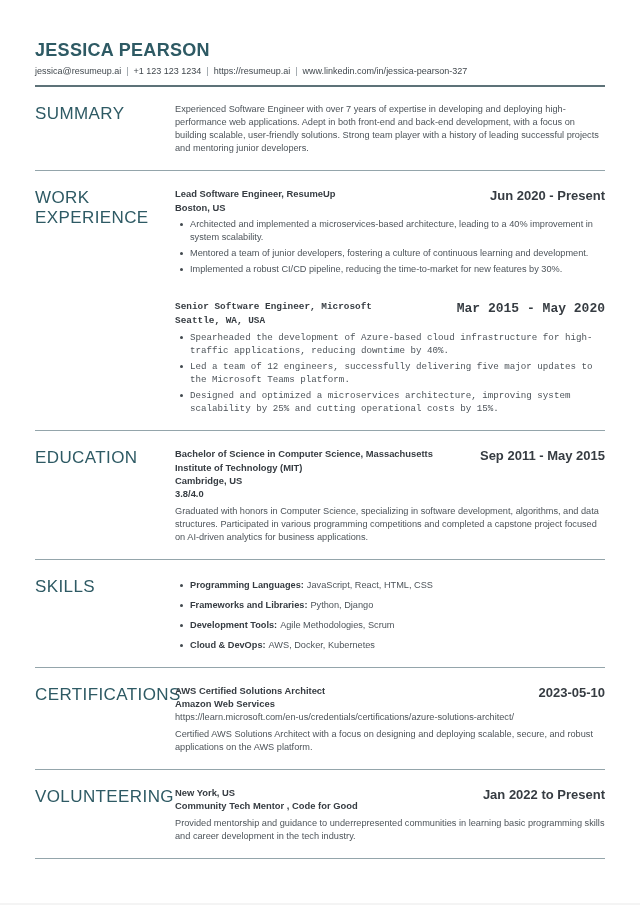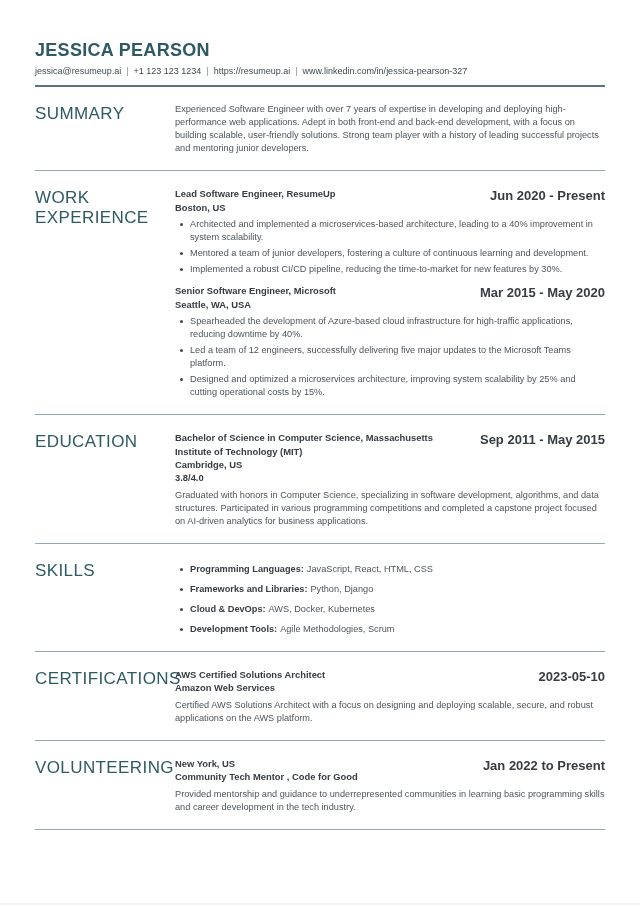--- a/index.html
+++ b/index.html
@@ -20,21 +20,21 @@
   .sep { margin: 0 5px; color: #8a949a; }
   
   .sec { display: flex; border-bottom: 1px solid #94a5ab; padding: 16px 0 15px; }
   .label { width: 140px; flex: none; color: #2e5a64; font-weight: normal; font-size: 17px; letter-spacing: 0.4px; padding-top: 1px; }
   .content { flex: 1; min-width: 0; font-size: 9.2px; line-height: 1.42; color: #4d545a; }
   .row { display: flex; justify-content: space-between; align-items: flex-start; }
   .title { font-weight: bold; color: #363c42; font-size: 9.4px; line-height: 1.42; }
   .dates { font-weight: bold; color: #363c42; font-size: 13px; white-space: nowrap; margin-left: 12px; }
   .plain { font-weight: normal; color: #4d545a; overflow-wrap: break-word; }
   .desc { margin: 4px 0 0; }
-  .job + .job { margin-top: 8px; }
+  .job + .job { margin-top: 24px; font-family: Liberation Mono, monospace; }
   .bullets { margin-top: 4px; }
   .bullet { display: flex; margin-top: 3px; }
   .dot { width: 3px; height: 3px; border-radius: 50%; background: #41484e; margin: 5px 7px 0 5px; flex: none; }
   .btext { flex: 1; min-width: 0; }
   .skill-row { margin-bottom: 7px; }
   .skill-row:last-child { margin-bottom: 0; }
   .b { font-weight: bold; color: #363c42; margin-right: 3px; }
   .edu-title { max-width: 320px; }
 </style>
 </head>
@@ -132,36 +132,37 @@
       <div class="bullet skill-row">
           <span class="dot"></span>
           <span class="btext"><span class="b">Programming Languages:</span><span>JavaScript, React, HTML, CSS</span></span>
         </div>
       <div class="bullet skill-row">
           <span class="dot"></span>
           <span class="btext"><span class="b">Frameworks and Libraries:</span><span>Python, Django</span></span>
         </div>
       <div class="bullet skill-row">
           <span class="dot"></span>
-          <span class="btext"><span class="b">Cloud &amp; DevOps:</span><span>AWS, Docker, Kubernetes</span></span>
+          <span class="btext"><span class="b">Development Tools:</span><span>Agile Methodologies, Scrum</span></span>
         </div>
       <div class="bullet skill-row">
           <span class="dot"></span>
-          <span class="btext"><span class="b">Development Tools:</span><span>Agile Methodologies, Scrum</span></span>
+          <span class="btext"><span class="b">Cloud &amp; DevOps:</span><span>AWS, Docker, Kubernetes</span></span>
         </div>
     </div>
   </section>
 
   <section class="sec">
     <div class="label">CERTIFICATIONS</div>
     <div class="content">
       <div class="row">
         <div style="min-width:0">
           <div class="title">AWS Certified Solutions Architect</div>
           <div class="title">Amazon Web Services</div>
+          <div class="plain">https://learn.microsoft.com/en-us/credentials/certifications/azure-solutions-architect/</div>
         </div>
         <div class="dates">2023-05-10</div>
       </div>
       <p class="desc">Certified AWS Solutions Architect with a focus on designing and deploying scalable, secure, and robust applications on the AWS platform.</p>
     </div>
   </section>
 
   <section class="sec">
     <div class="label">VOLUNTEERING</div>
     <div class="content">

